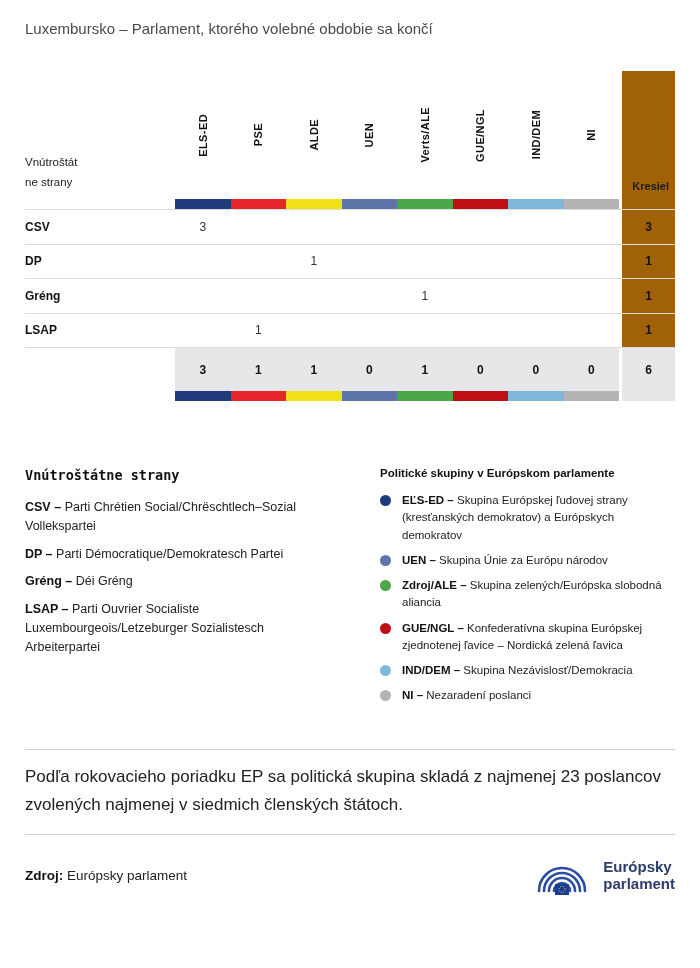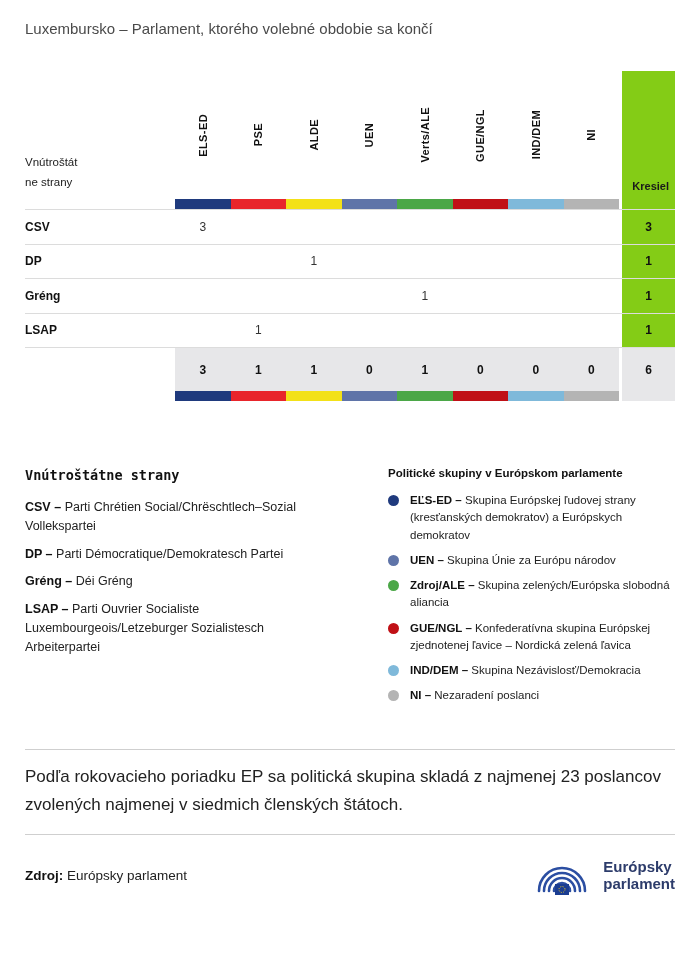--- a/index.html
+++ b/index.html
@@ -9,21 +9,21 @@
 
   .title { font-size:15.5px; font-weight:bold; color:#111; margin-bottom:15px; }
   .subtitle { font-size:15px; font-weight:normal; color:#4a4a4a; }
 
   
   .tbl { margin-top:34px; width:650px; }
   .trow { display:flex; }
   .c-label { width:150px; flex:none; }
   .c-col   { width:55.5px; flex:none; }
   .c-gap   { width:3px; flex:none; }
-  .c-seats { width:53px; flex:none; background:#84cc16; }
+  .c-seats { width:53px; flex:none; background:#a16207; }
 
   .thead { height:128px; }
   .head-label { display:flex; align-items:flex-end; padding-bottom:6px; font-size:11.5px; line-height:1.8; color:#222; }
   .head-label span { display:block; width:58px; overflow-wrap:anywhere; }
   .colhead { display:flex; align-items:center; justify-content:center; }
   .vtext { writing-mode:vertical-rl; transform:rotate(180deg); font-weight:bold; font-size:11px; letter-spacing:0.4px; color:#111; }
   .seats-head { display:flex; align-items:flex-end; justify-content:flex-end; padding:0 6px 7px 0; font-weight:bold; font-size:11px; }
 
   .bars { height:10px; }
 
@@ -37,21 +37,21 @@
   .totrow .c-label, .totrow .c-gap { background:#fff; }
   .barbottom .c-seats { background:#e7e7e9; }
 
   
   .legend { display:flex; margin-top:66px; width:650px; }
   .leg-left { width:335px; flex:none; padding-right:20px; }
   .leg-left-title { font-family:"DejaVu Sans Mono", monospace; font-weight:bold; font-size:13.5px; margin-bottom:15px; color:#111; }
   .leg-left-item { font-size:12.5px; line-height:1.5; margin-bottom:9px; color:#222; }
   .b { font-weight:bold; color:#111; }
 
-  .leg-right { width:295px; flex:none; margin-left:28px; }
+  .leg-right { width:295px; flex:none; margin-left:20px; }
   .leg-right-title { font-size:11.5px; font-weight:bold; margin-bottom:13px; color:#111; }
   .leg-right-item { display:flex; margin-bottom:8px; font-size:11.5px; line-height:1.5; color:#222; }
   .dot { width:11px; height:11px; border-radius:50%; flex:none; margin-top:3px; margin-right:11px; }
 
   
   .footnote { margin-top:36px; width:650px; border-top:1px solid #cfcfcf; border-bottom:1px solid #cfcfcf; padding:13px 0 14px; font-size:17px; line-height:1.7; color:#222; }
 
   
   .bottombar { margin-top:16px; width:650px; display:flex; justify-content:space-between; align-items:center; }
   .source { font-size:13.5px; color:#222; }

